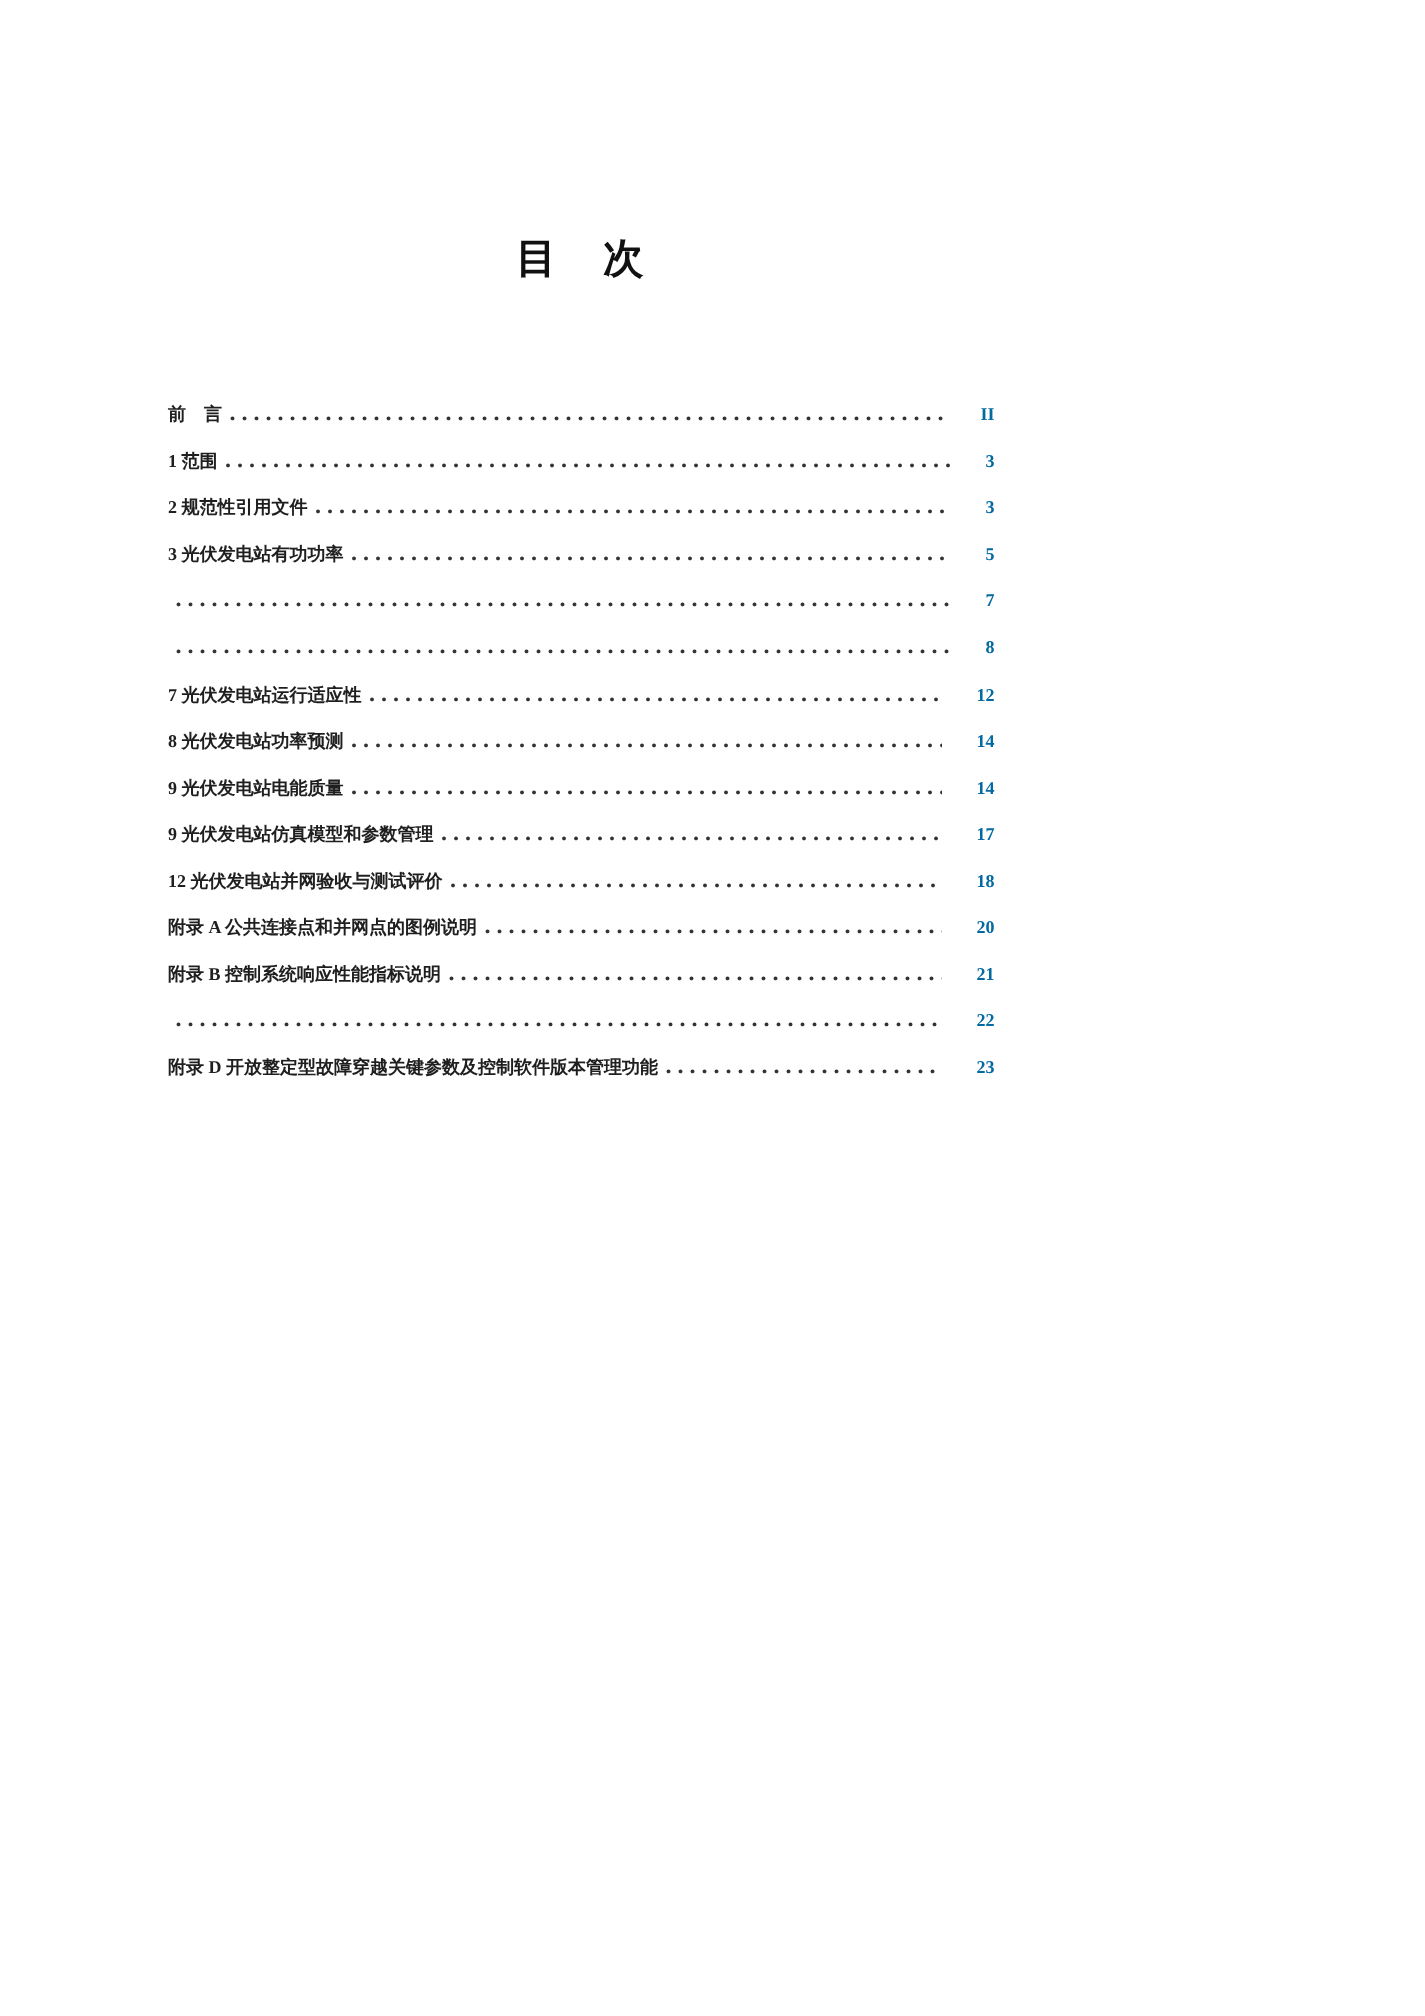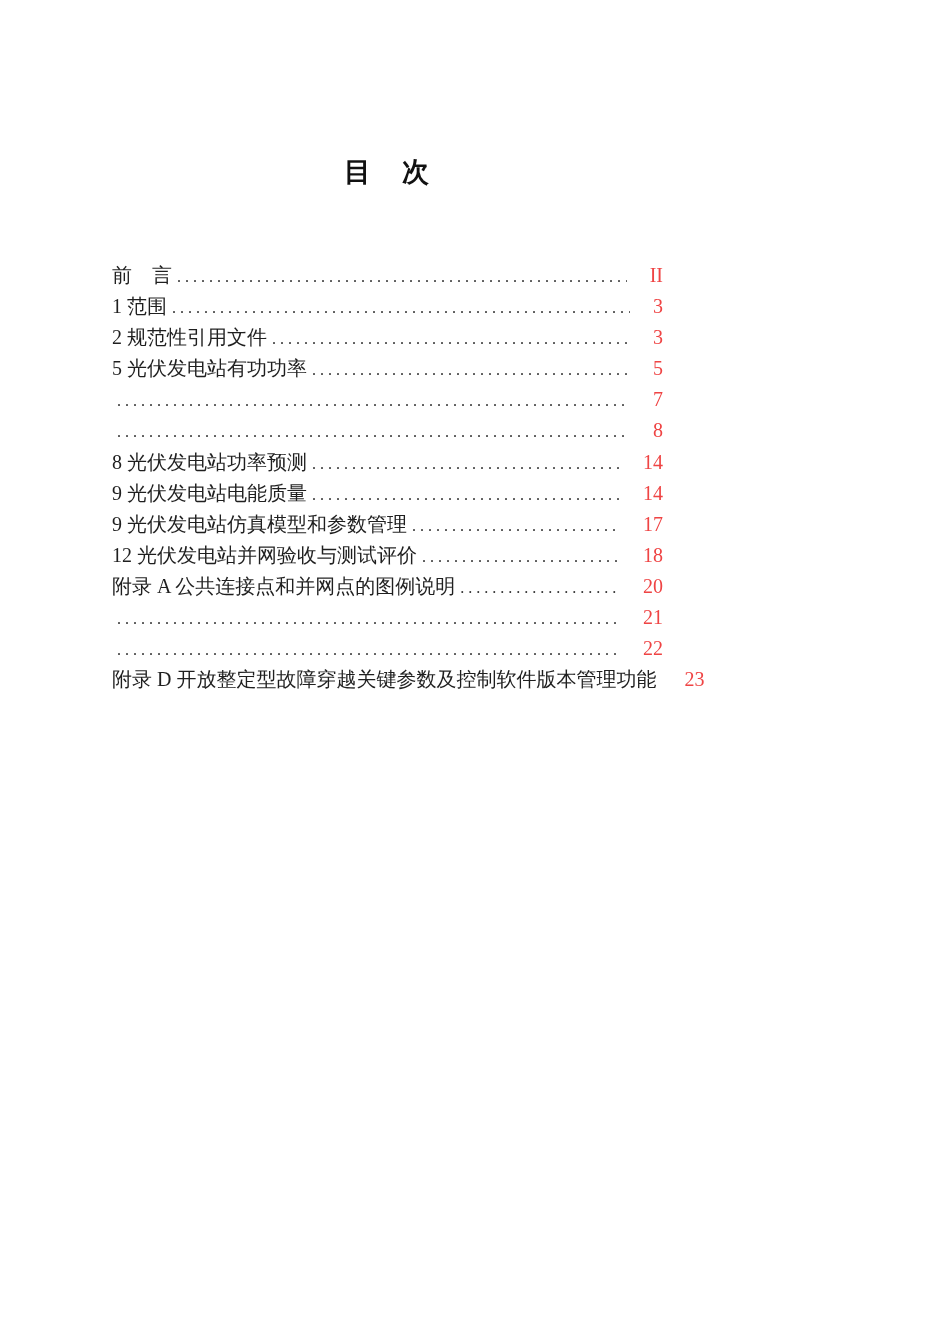--- a/index.html
+++ b/index.html
@@ -32,22 +32,23 @@
     color: #111111;
   }
   .toc {
     margin-top: 72px;
   }
   .toc-row {
     display: flex;
     align-items: baseline;
     height: 31.1px;
     line-height: 31.1px;
-    font-size: 20px;
+    font-size: 12px;
     white-space: nowrap;
+    font-weight: bold;
   }
   .toc-label {
     flex: 0 0 auto;
     color: #1f1f1f;
   }
   .toc-leader {
     flex: 1 1 auto;
     min-width: 0;
     overflow: hidden;
     white-space: nowrap;
@@ -55,21 +56,21 @@
     color: #333333;
   }
   .toc-leader::after {
     content: "..................................................................................................................................................................";
     letter-spacing: 4px;
     font-size: 16px;
   }
   .toc-page {
     flex: 0 0 auto;
     text-align: right;
-    color: #ef4444;
+    color: #0369a1;
     margin-left: 20px;
   }
 </style>
 </head>
 <body>
 
 <div class="page">
   <h1 class="doc-title">目　次</h1>
 
   <div class="toc" id="toc-list">
@@ -82,31 +83,36 @@
     <span class="toc-label">1 范围</span>
     <span class="toc-leader"></span>
     <span class="toc-page">3</span>
   </div>
       <div class="toc-row">
     <span class="toc-label">2 规范性引用文件</span>
     <span class="toc-leader"></span>
     <span class="toc-page">3</span>
   </div>
       <div class="toc-row">
-    <span class="toc-label">5 光伏发电站有功功率</span>
+    <span class="toc-label">3 光伏发电站有功功率</span>
     <span class="toc-leader"></span>
     <span class="toc-page">5</span>
   </div>
       <div class="toc-row">
     <span class="toc-leader"></span>
     <span class="toc-page">7</span>
   </div>
       <div class="toc-row">
     <span class="toc-leader"></span>
     <span class="toc-page">8</span>
+  </div>
+      <div class="toc-row">
+    <span class="toc-label">7 光伏发电站运行适应性</span>
+    <span class="toc-leader"></span>
+    <span class="toc-page">12</span>
   </div>
       <div class="toc-row">
     <span class="toc-label">8 光伏发电站功率预测</span>
     <span class="toc-leader"></span>
     <span class="toc-page">14</span>
   </div>
       <div class="toc-row">
     <span class="toc-label">9 光伏发电站电能质量</span>
     <span class="toc-leader"></span>
     <span class="toc-page">14</span>
@@ -120,20 +126,21 @@
     <span class="toc-label">12 光伏发电站并网验收与测试评价</span>
     <span class="toc-leader"></span>
     <span class="toc-page">18</span>
   </div>
       <div class="toc-row">
     <span class="toc-label">附录 A 公共连接点和并网点的图例说明</span>
     <span class="toc-leader"></span>
     <span class="toc-page">20</span>
   </div>
       <div class="toc-row">
+    <span class="toc-label">附录 B 控制系统响应性能指标说明</span>
     <span class="toc-leader"></span>
     <span class="toc-page">21</span>
   </div>
       <div class="toc-row">
     <span class="toc-leader"></span>
     <span class="toc-page">22</span>
   </div>
       <div class="toc-row">
     <span class="toc-label">附录 D 开放整定型故障穿越关键参数及控制软件版本管理功能</span>
     <span class="toc-leader"></span>

